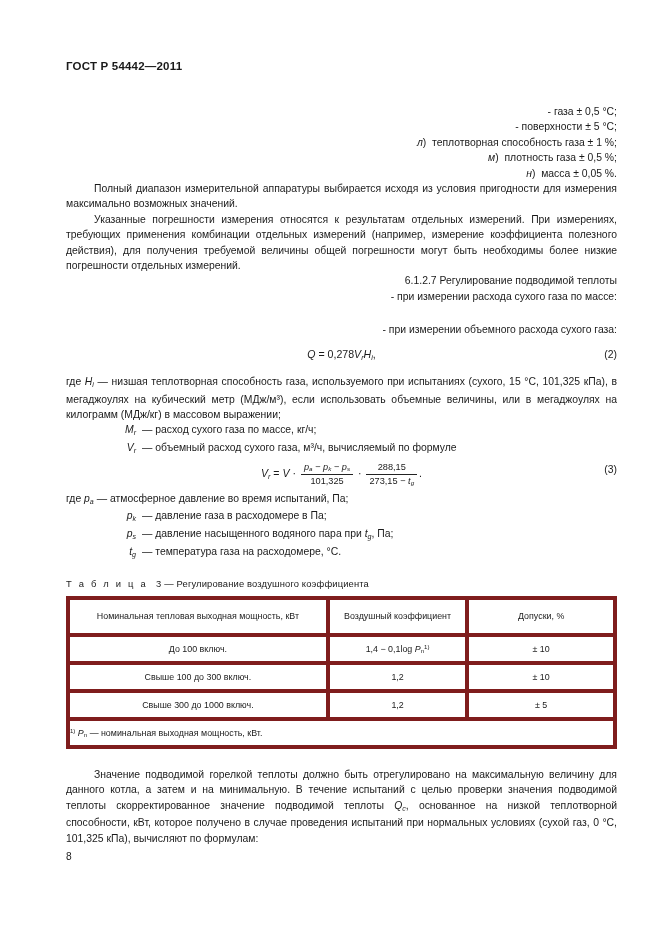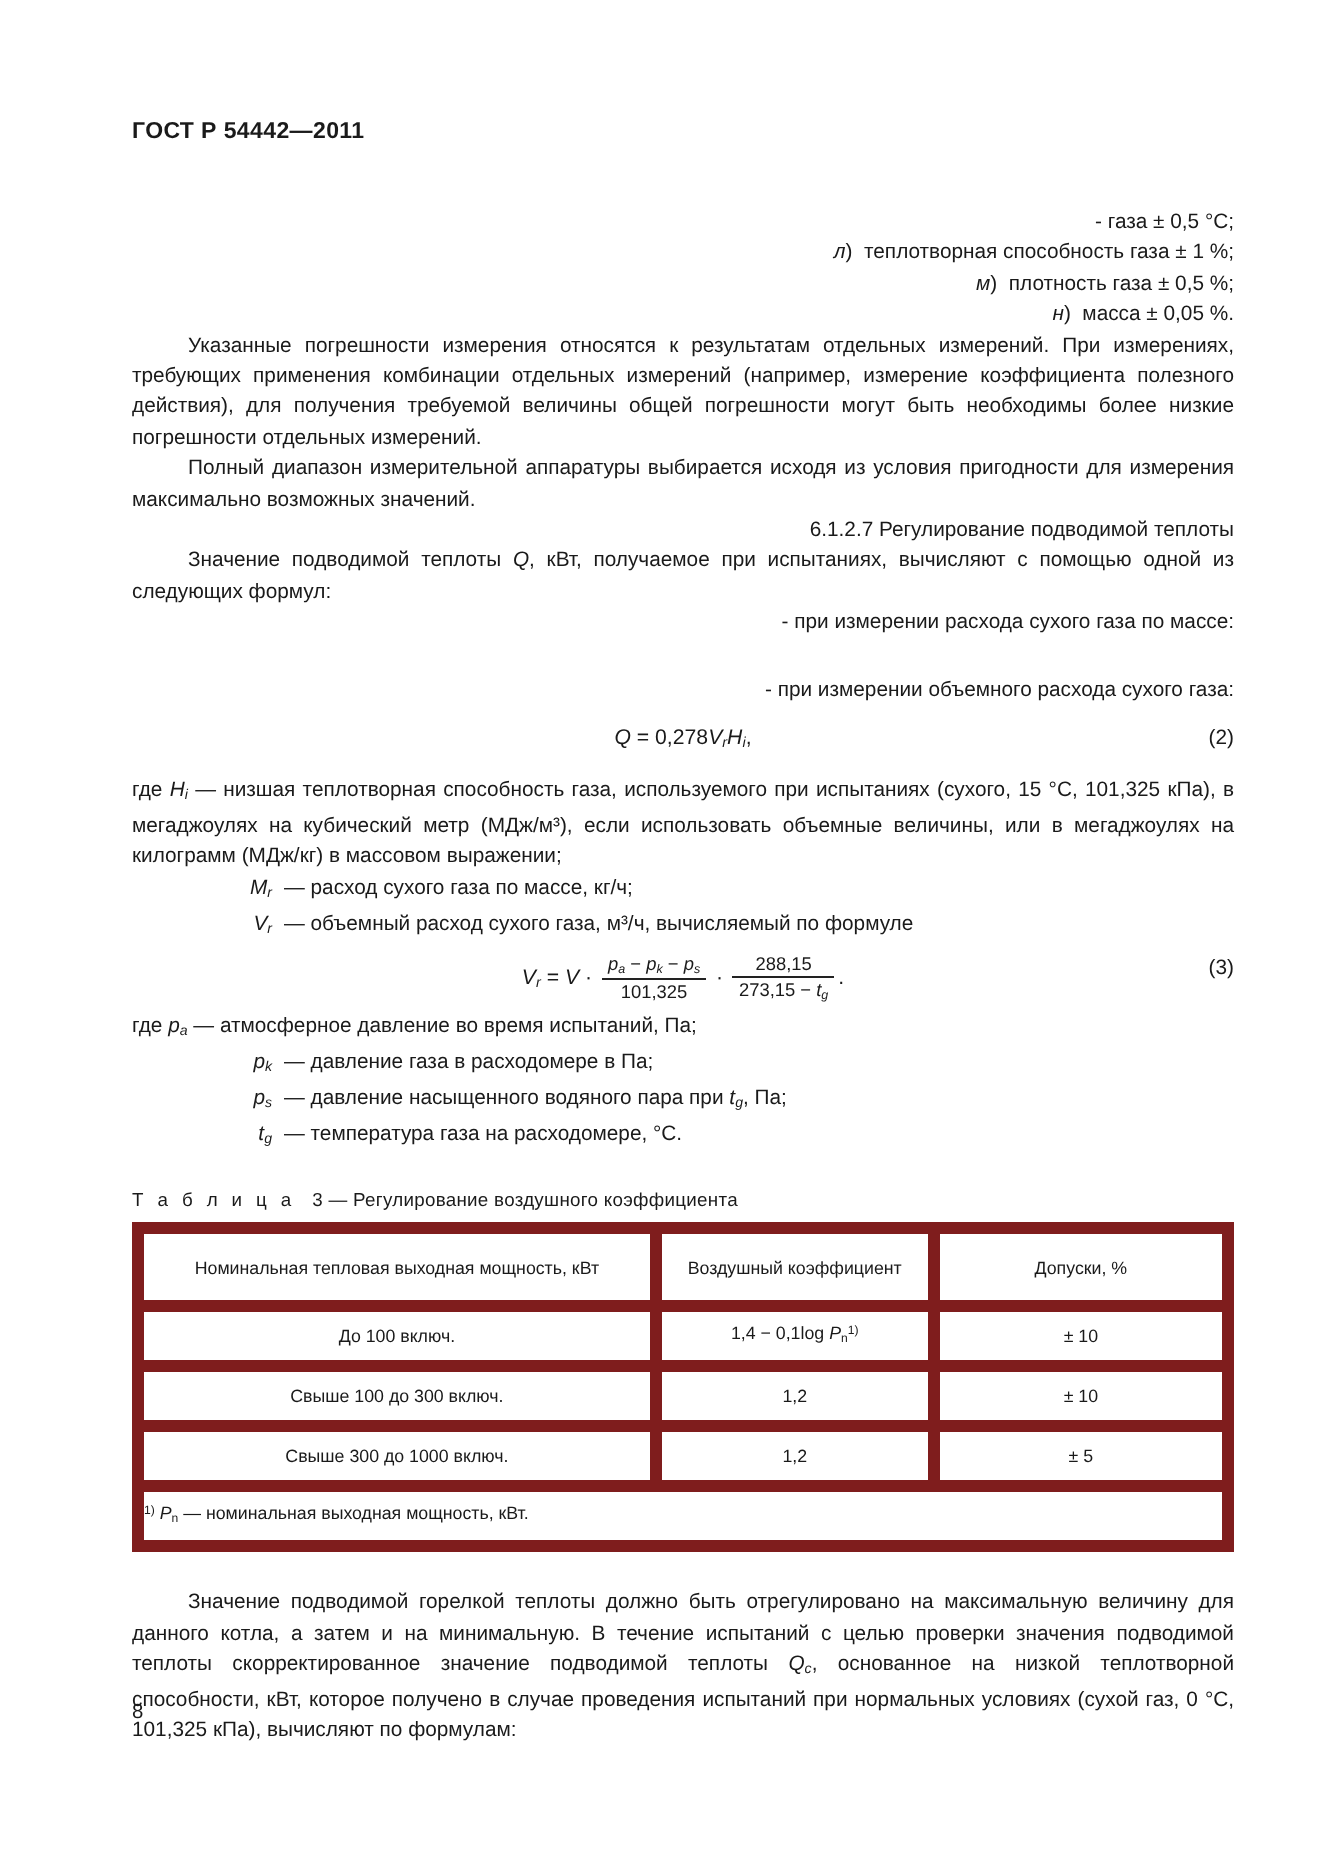--- a/index.html
+++ b/index.html
@@ -141,21 +141,21 @@
   .tbl-caption .spaced {
     letter-spacing: 2.2px;
   }
   table.t3 {
     border-collapse: collapse;
     width: 551px;
     font-size: 8.9px;
     table-layout: fixed;
   }
   table.t3 th, table.t3 td {
-    border: 6px solid #7f1d1d;
+    border: 4px solid #7f1d1d;
     padding: 0;
     vertical-align: middle;
   }
   table.t3 th {
     font-weight: normal;
     text-align: center;
     height: 33px;
     line-height: 12px;
   }
   table.t3 td {
@@ -192,31 +192,31 @@
 </head>
 <body>
 
 <div class="page">
 
   <div class="header">ГОСТ Р 54442—2011</div>
 
   <div class="content">
 
     <p class="nojust ind-list">- газа ± 0,5 °С;</p>
+    <p class="nojust ind-list">- поверхности ± 5 °С;</p>
     <p class="nojust ind-list"><i>л</i><span>)&nbsp; теплотворная способность газа ± 1 %;</span></p>
     <p class="nojust ind-list"><i>м</i><span>)&nbsp; плотность газа ± 0,5 %;</span></p>
     <p class="nojust ind-list"><i>н</i><span>)&nbsp; масса ± 0,05 %.</span></p>
 
+    <p class="ind-par">Полный диапазон измерительной аппаратуры выбирается исходя из условия пригодности для измерения максимально возможных значений.</p>
+
     <p class="ind-par">Указанные погрешности измерения относятся к результатам отдельных измерений. При измерениях, требующих применения комбинации отдельных измерений (например, измерение коэффициента полезного действия), для получения требуемой величины общей погрешности могут быть необходимы более низкие погрешности отдельных измерений.</p>
 
-    <p class="ind-par">Полный диапазон измерительной аппаратуры выбирается исходя из условия пригодности для измерения максимально возможных значений.</p>
-
     <p class="nojust ind-sect">6.1.2.7  Регулирование подводимой теплоты</p>
 
-    <p class="ind-par"><span>Значение подводимой теплоты </span><i>Q</i><span>, кВт, получаемое при испытаниях, вычисляют с помощью одной из следующих формул:</span></p>
 
     <p class="nojust ind-list">- при измерении расхода сухого газа по массе:</p>
 
     <div class="gap-md"></div>
     <div class="gap-md"></div>
 
     <p class="nojust ind-list">- при измерении объемного расхода сухого газа:</p>
 
     <div class="gap-md"></div>
     <div class="formula-row">

